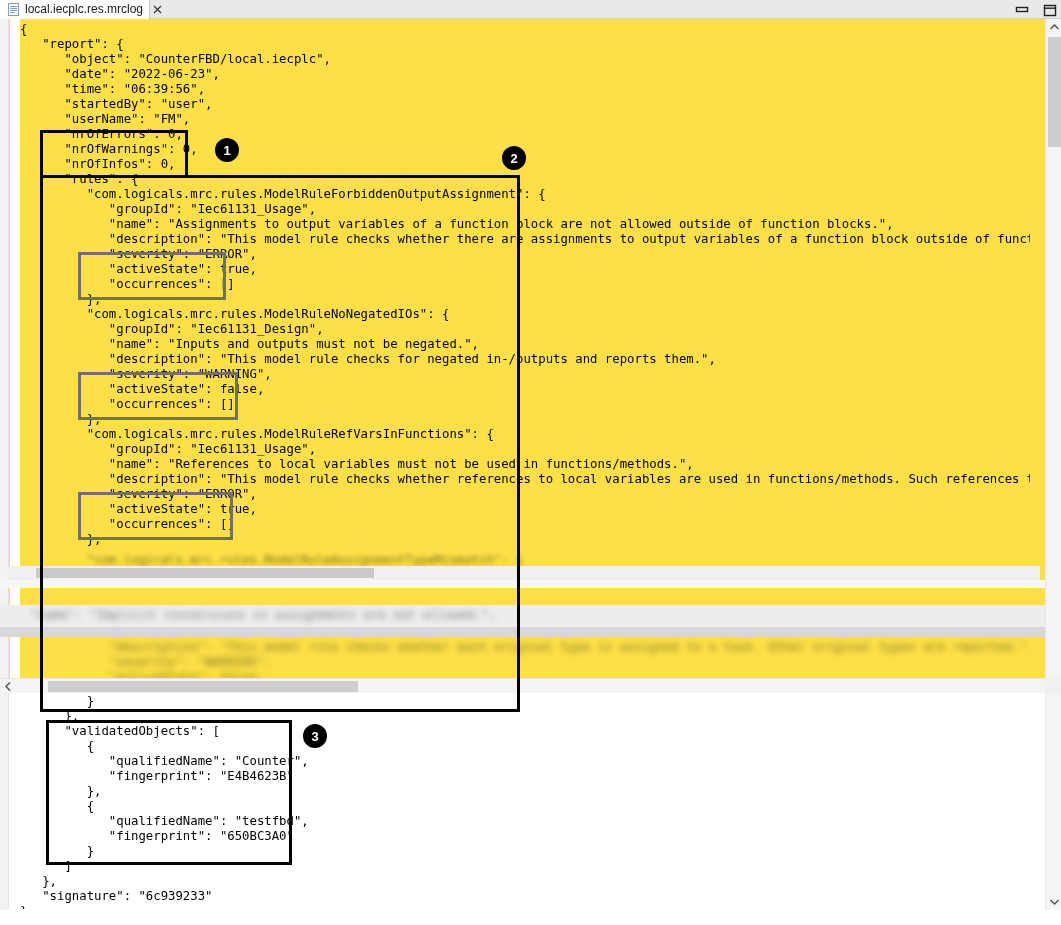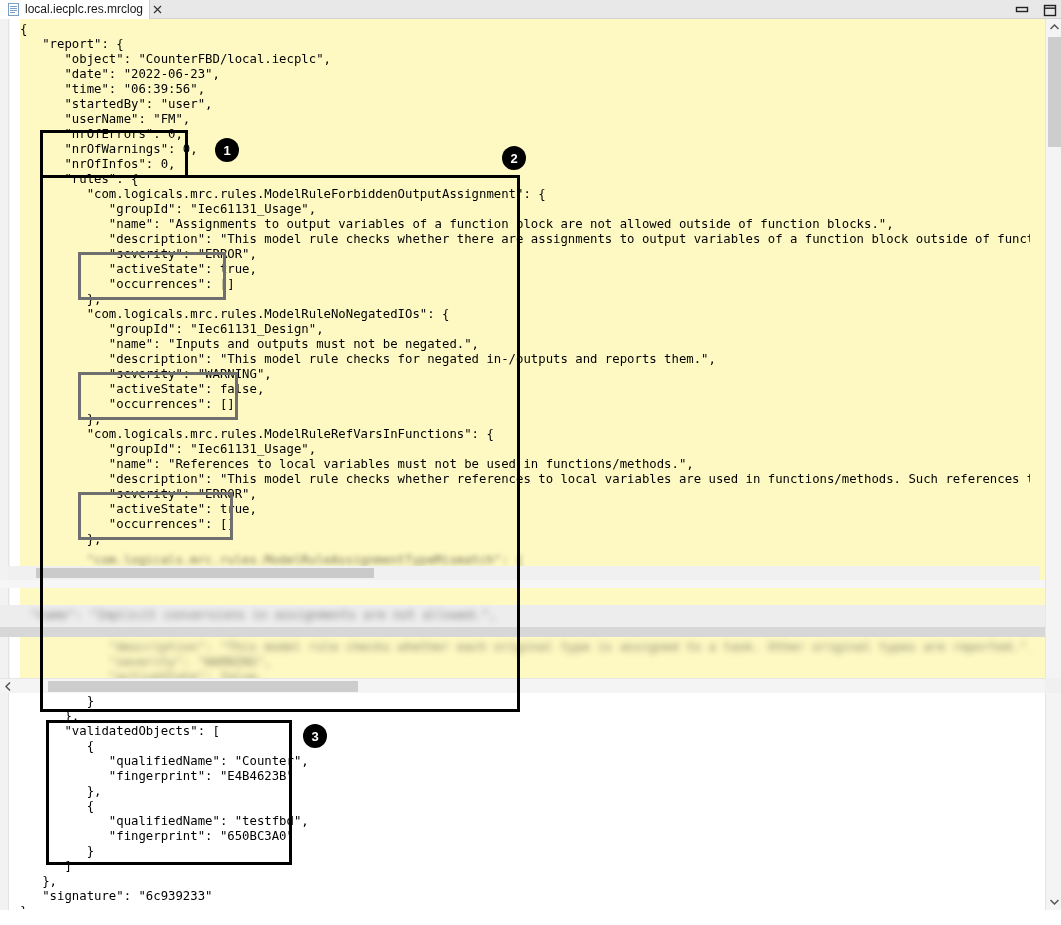--- a/index.html
+++ b/index.html
@@ -7,21 +7,21 @@
     margin: 0; padding: 0;
     width: 1061px; height: 925px;
     overflow: hidden;
     background: #ffffff;
     font-family: "Liberation Sans", sans-serif;
   }
 
   #app {
     position: relative;
     width: 1061px; height: 693px;
-    background: #fef9c3;
+    background: #fde047;
   }
 
   
   .titlebar {
     position: absolute; left: 0; top: 0; width: 1061px; height: 19px;
     background: #e8e8e8;
     border-bottom: 1px solid #d2d2d2;
   }
   .tab {
     position: absolute; left: 0; top: 0; height: 19px;

